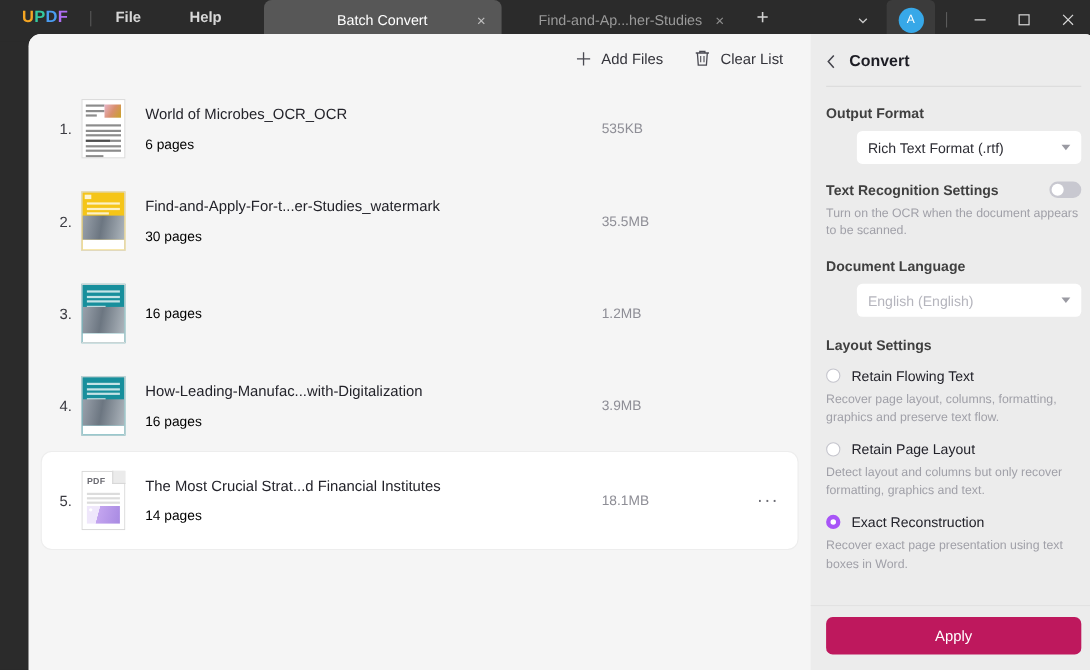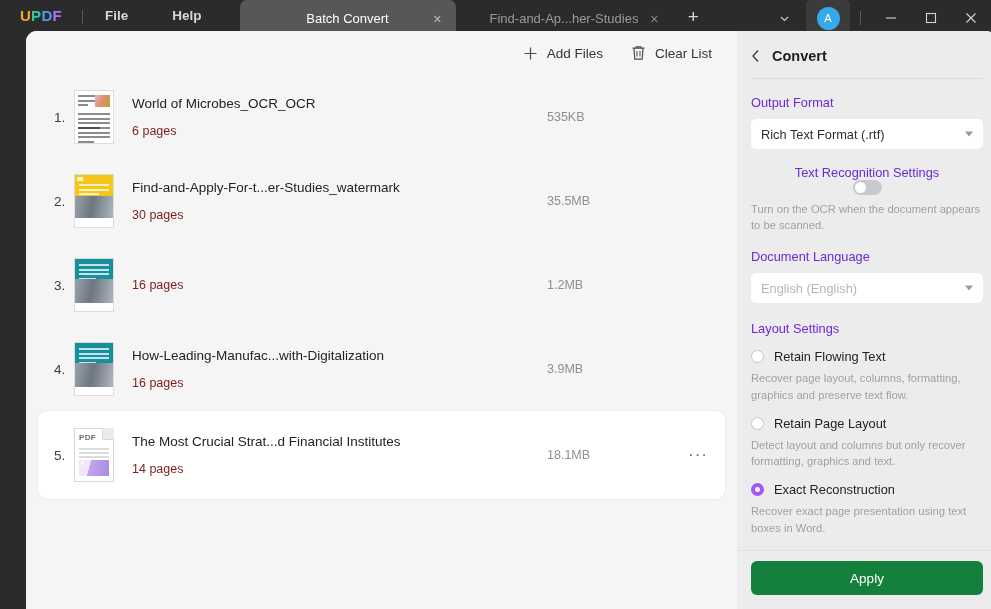--- a/index.html
+++ b/index.html
@@ -179,21 +179,21 @@
     content:''; position:absolute; left:2px; top:2px; width:3px; height:3px;
     background:#fff; border-radius:50%;
   }
 
   .finfo { flex: 1; min-width: 0; }
   .fname {
     font-size: 13.5px; color: #23232a;
     white-space: nowrap; overflow: hidden; text-overflow: ellipsis;
     margin-bottom: 13px;
   }
-  .fpages { font-size: 12.5px; color: #7f1d1d; }
+  .fpages { font-size: 12.5px; color: #000000; }
   .fsize {
     width: 140px; flex: none;
     font-size: 12.5px; color: #8e8e96;
     padding-left: 6px;
   }
   .fmore {
     width: 34px; flex: none; text-align: center;
     font-size: 17px; color: #6a6a72; letter-spacing: 1px;
     line-height: 6px;
   }
@@ -209,41 +209,41 @@
   .phead {
     display: flex; align-items: center; gap: 11px;
     padding: 17px 16px 14px 14px;
   }
   .pback { color: #44444c; display:flex; align-items:center; }
   .ptitle { font-size: 14.5px; font-weight: bold; color: #1d1d24; }
   .pdiv { height: 1px; background: #dcdcdc; margin: 0 14px; }
 
   .pbody { flex: 1; padding: 0 14px; overflow: hidden; }
   .plabel {
-    font-size: 12.8px; font-weight: normal; color: #6d28d9;
+    font-size: 12.8px; font-weight: bold; color: #404040;
     margin: 16px 0 9px 0;
   }
   .select {
     height: 16px; background: #fff; border-radius: 5px;
     display: flex; align-items: center;
     padding: 15px 10px; font-size: 12.8px; color: #2d2d34;
     position: relative;
+    margin-left: 28px;
   }
   .select.disabled { color: #b5b5bd; }
   .select .caret {
     position: absolute; right: 10px; top: 50%;
     transform: translateY(-50%);
     border-left: 4px solid transparent;
     border-right: 4px solid transparent;
     border-top: 5px solid #9a9aa2;
   }
   .rowhead {
     display: flex; align-items: center; justify-content: space-between;
     margin: 16px 0 6px 0;
-    flex-direction: column;
   }
   .rowhead .plabel { margin: 0; }
   .toggle {
     width: 29px; height: 15px; border-radius: 8px;
     background: #c8c8d0; position: relative; flex: none;
   }
   .toggle .knob {
     position: absolute; left: 2px; top: 2px;
     width: 11px; height: 11px; border-radius: 50%; background: #fff;
   }
@@ -260,21 +260,21 @@
     border: 1.5px solid #c5c5cd; background: #fff; flex: none;
   }
   .radio.on {
     border: 4px solid #a855f7; background: #fff;
   }
   .radio-lbl { font-size: 12.8px; color: #22222a; text-align: center; }
 
   .pfoot { padding: 10px 14px 14px 14px; border-top: 1px solid #e2e2e2; }
   .applybtn {
     height: 34px; border-radius: 6px;
-    background: #15803d; color: #ffffff;
+    background: #be185d; color: #ffffff;
     display: flex; align-items: center; justify-content: center;
     font-size: 13.5px;
   }
 </style>
 </head>
 <body>
 
 <div class="app">
 
   <div class="titlebar">

